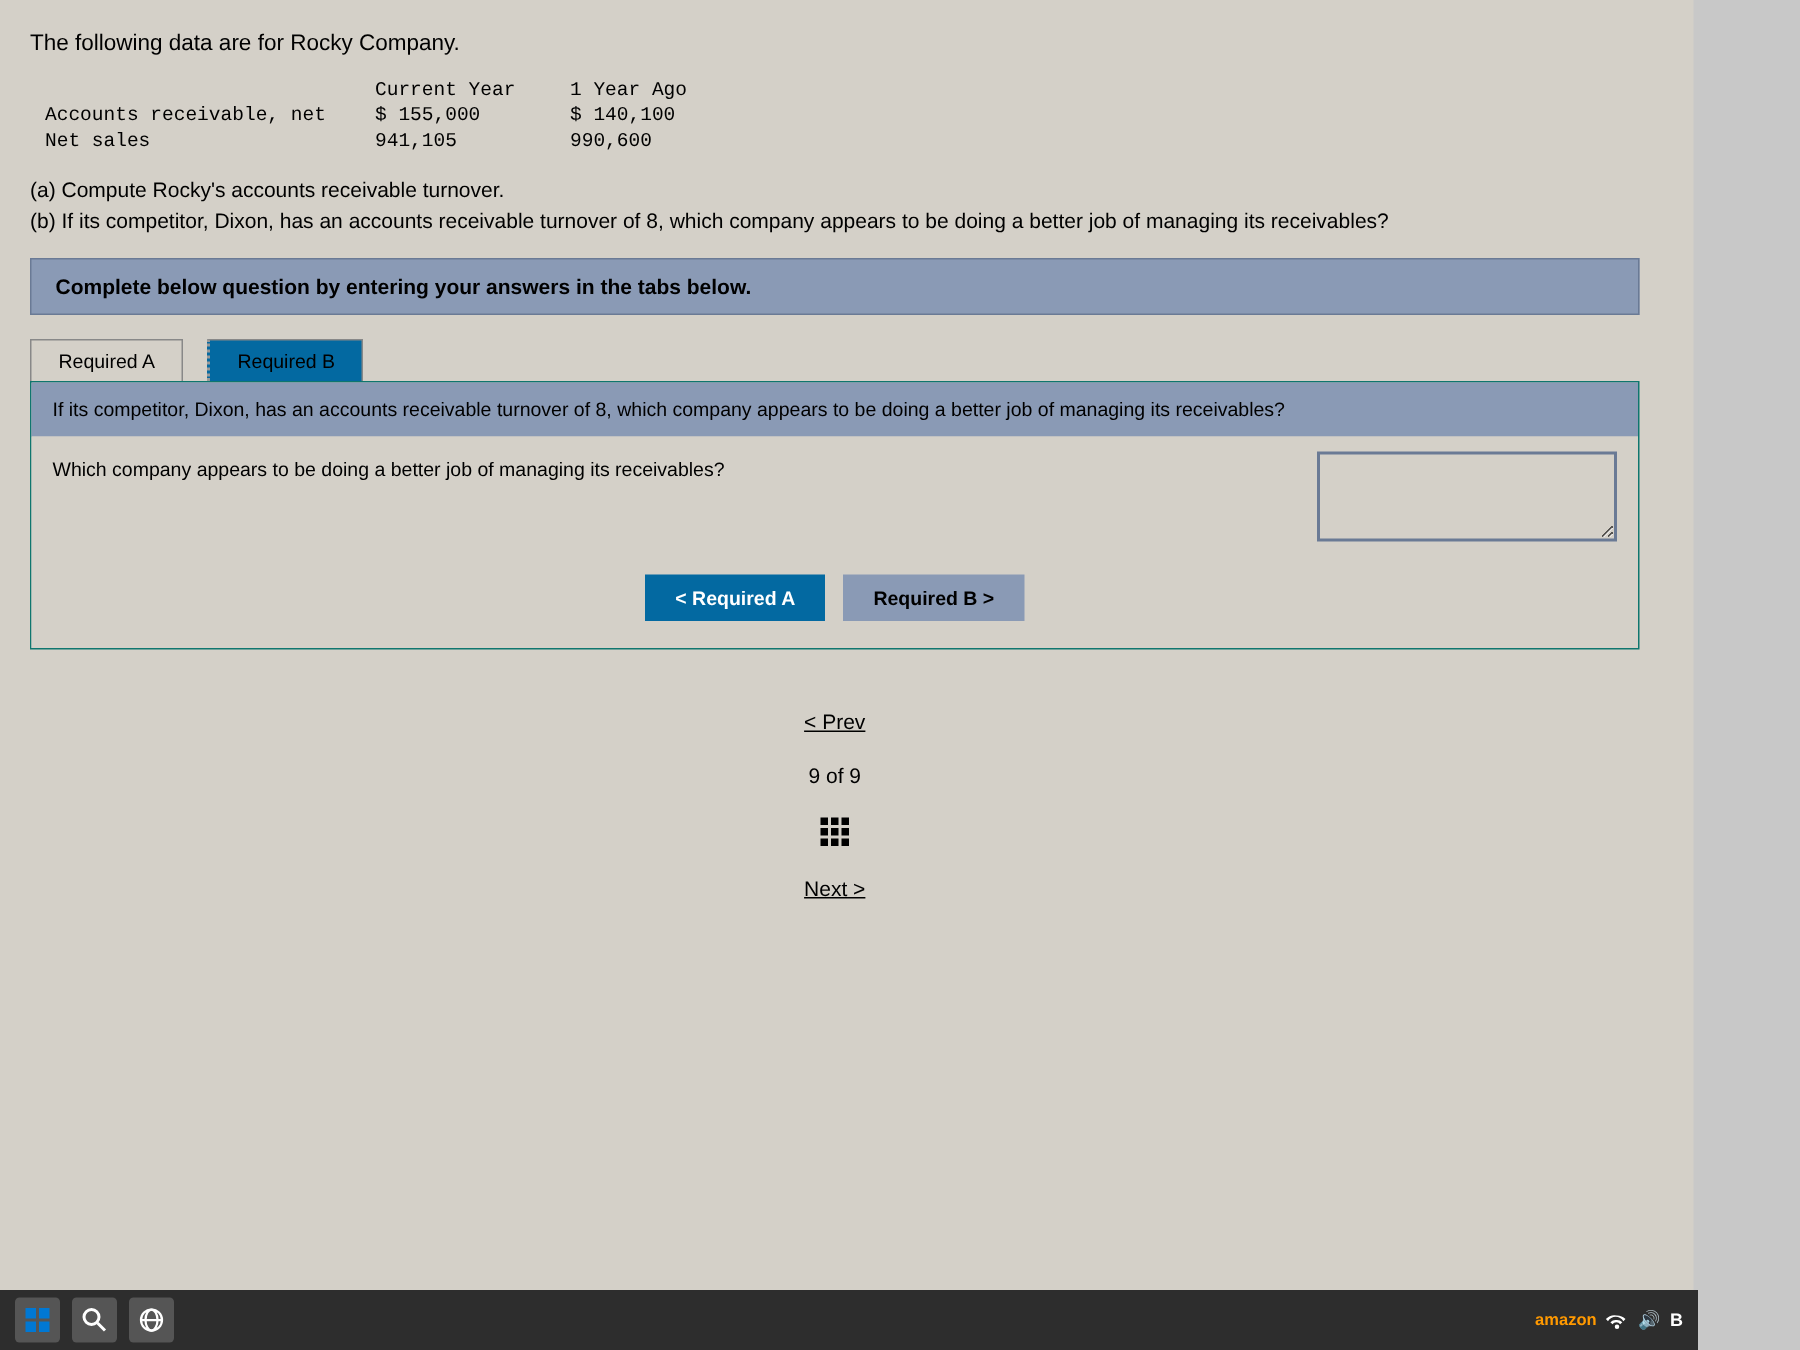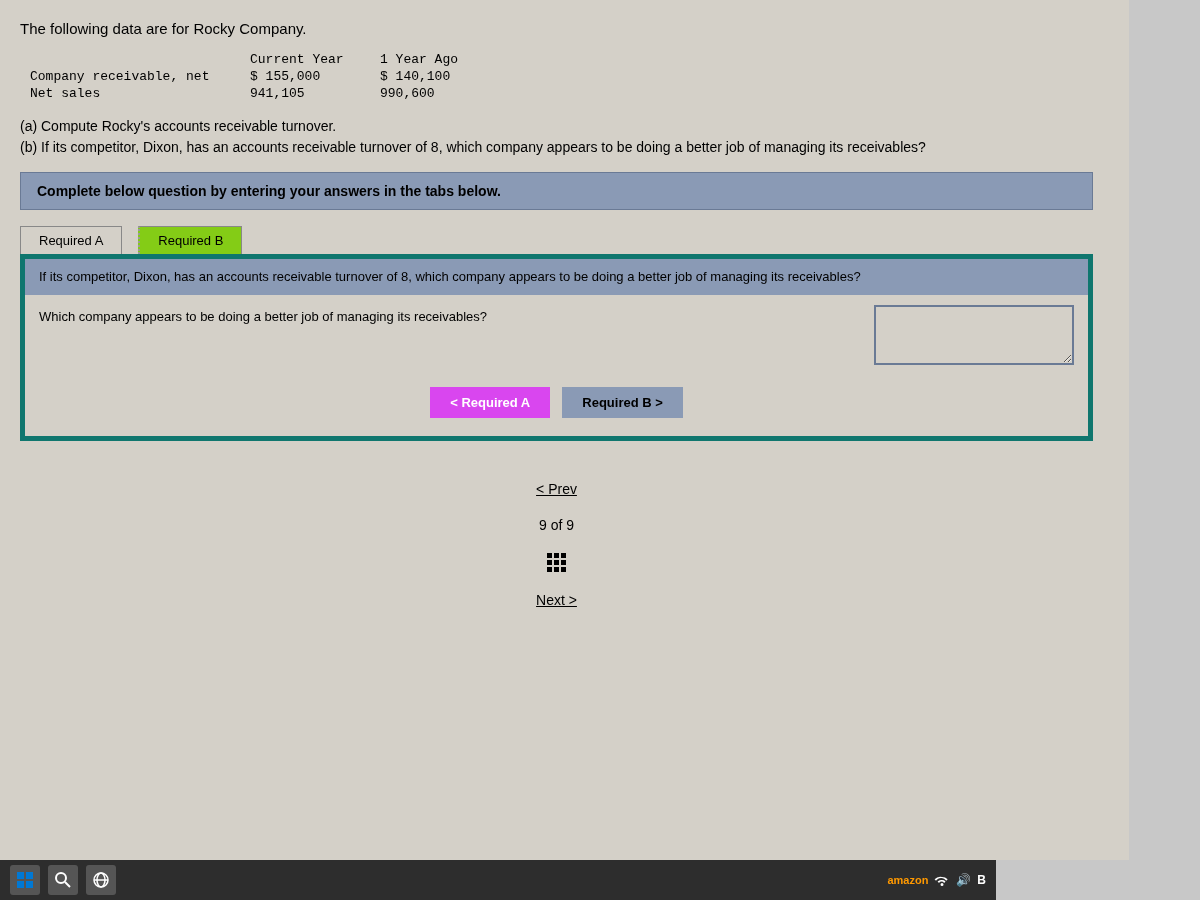--- a/index.html
+++ b/index.html
@@ -91,31 +91,31 @@
       border: 1px solid #888;
       border-bottom: none;
       padding: 6px 18px;
       font-size: 13px;
       cursor: pointer;
       color: #000;
       position: relative;
     }
 
     .tab.active {
-      background-color: #84cc16;
+      background-color: #0369a1;
       font-weight: normal;
       z-index: 2;
     }
 
     .tab-divider {
       border-left: 2px dotted #999;
     }
 
     .tab-content-area {
-      border: 5px solid #0f766e;
+      border: 1px solid #0f766e;
       background-color: #d4d0c8;
       padding: 0;
     }
 
     .question-header-bar {
       background-color: #8a9ab5;
       padding: 8px 14px;
       font-size: 13px;
       color: #000;
       line-height: 1.5;
@@ -151,21 +151,21 @@
 
     .nav-buttons {
       display: flex;
       gap: 12px;
       justify-content: center;
       margin-top: 10px;
       padding: 8px 0;
     }
 
     .btn-required-a {
-      background-color: #d946ef;
+      background-color: #0369a1;
       color: #fff;
       border: none;
       padding: 8px 20px;
       font-size: 13px;
       cursor: pointer;
       font-weight: bold;
     }
 
     .btn-required-b {
       background-color: #8a9ab5;
@@ -209,21 +209,21 @@
     .grid-icon span {
       width: 5px;
       height: 5px;
       background-color: #000;
       display: block;
     }
 
     .taskbar {
       background-color: #2d2d2d;
       height: 40px;
-      width: 996px;
+      width: 1132px;
       display: flex;
       align-items: center;
       padding: 0 10px;
       gap: 8px;
       position: absolute;
       bottom: 0;
       left: 0;
     }
 
     .taskbar-icon {
@@ -267,21 +267,21 @@
 
   <div class="data-table">
     <table>
       <tbody>
           <tr>
         <td class="col-label"></td>
         <td class="col-header">Current Year</td>
         <td class="col-header">1 Year Ago</td>
       </tr>
       <tr>
-        <td class="col-label">Company receivable, net</td>
+        <td class="col-label">Accounts receivable, net</td>
         <td class="col-value">$ 155,000</td>
         <td class="col-value">$ 140,100</td>
       </tr>
       <tr>
         <td class="col-label">Net sales</td>
         <td class="col-value">941,105</td>
         <td class="col-value">990,600</td>
       </tr>
     </tbody>
       </table>

